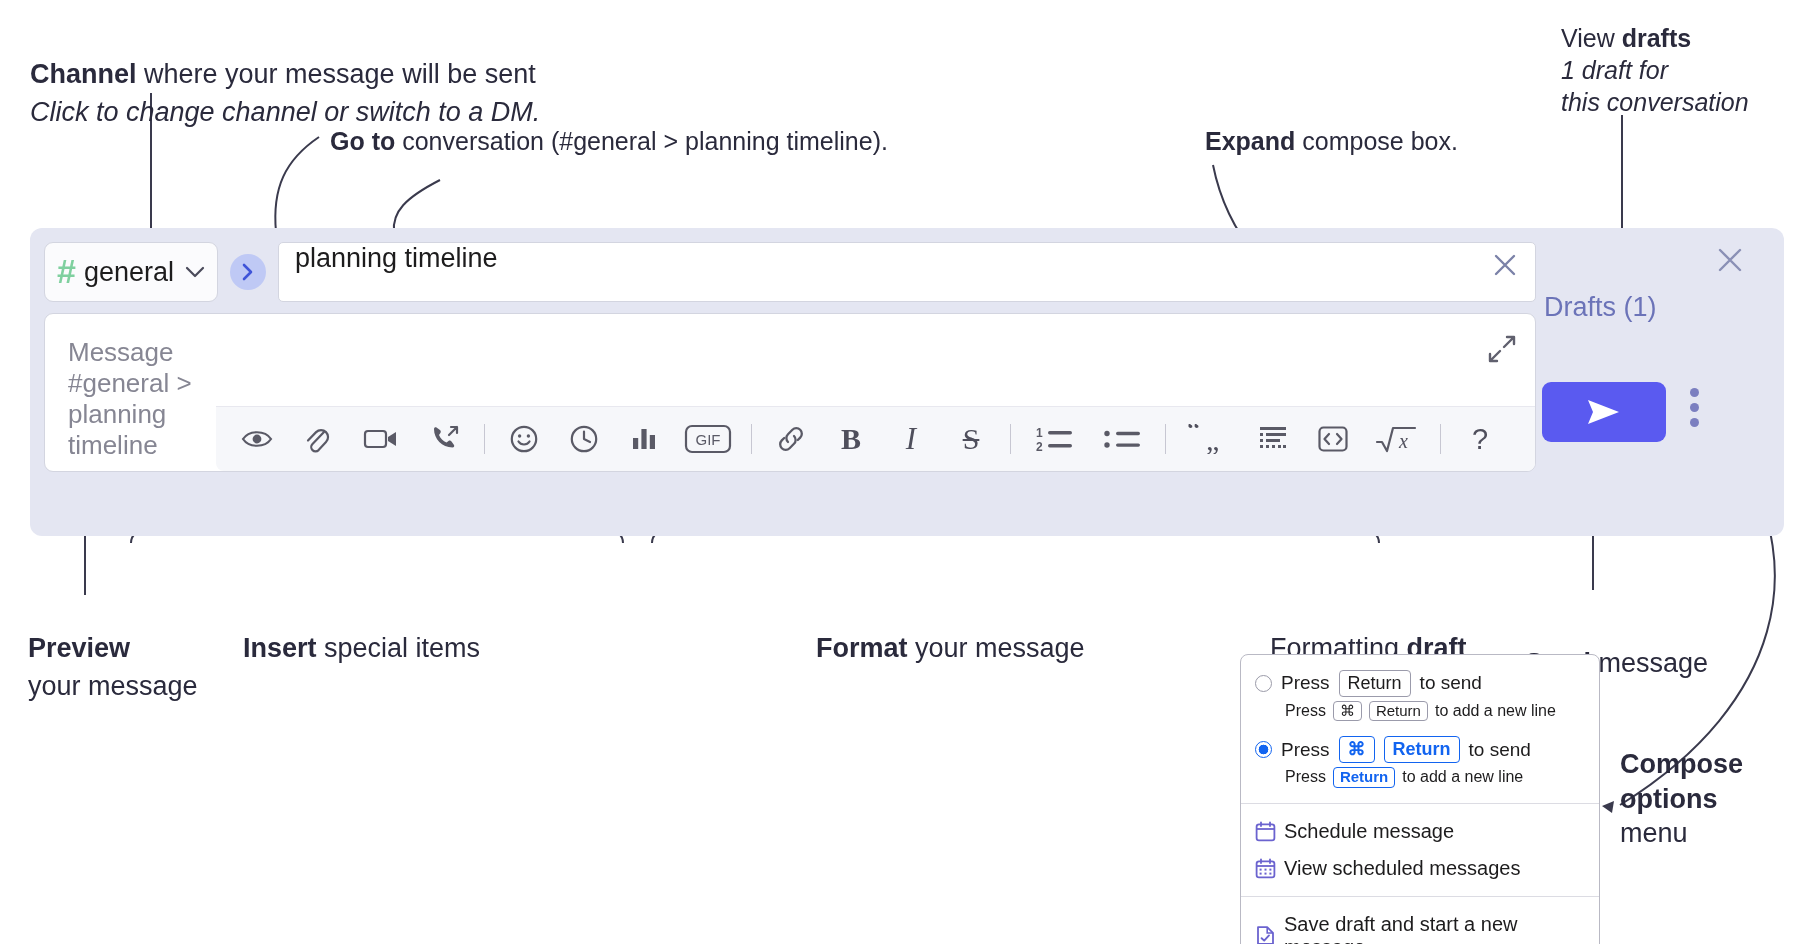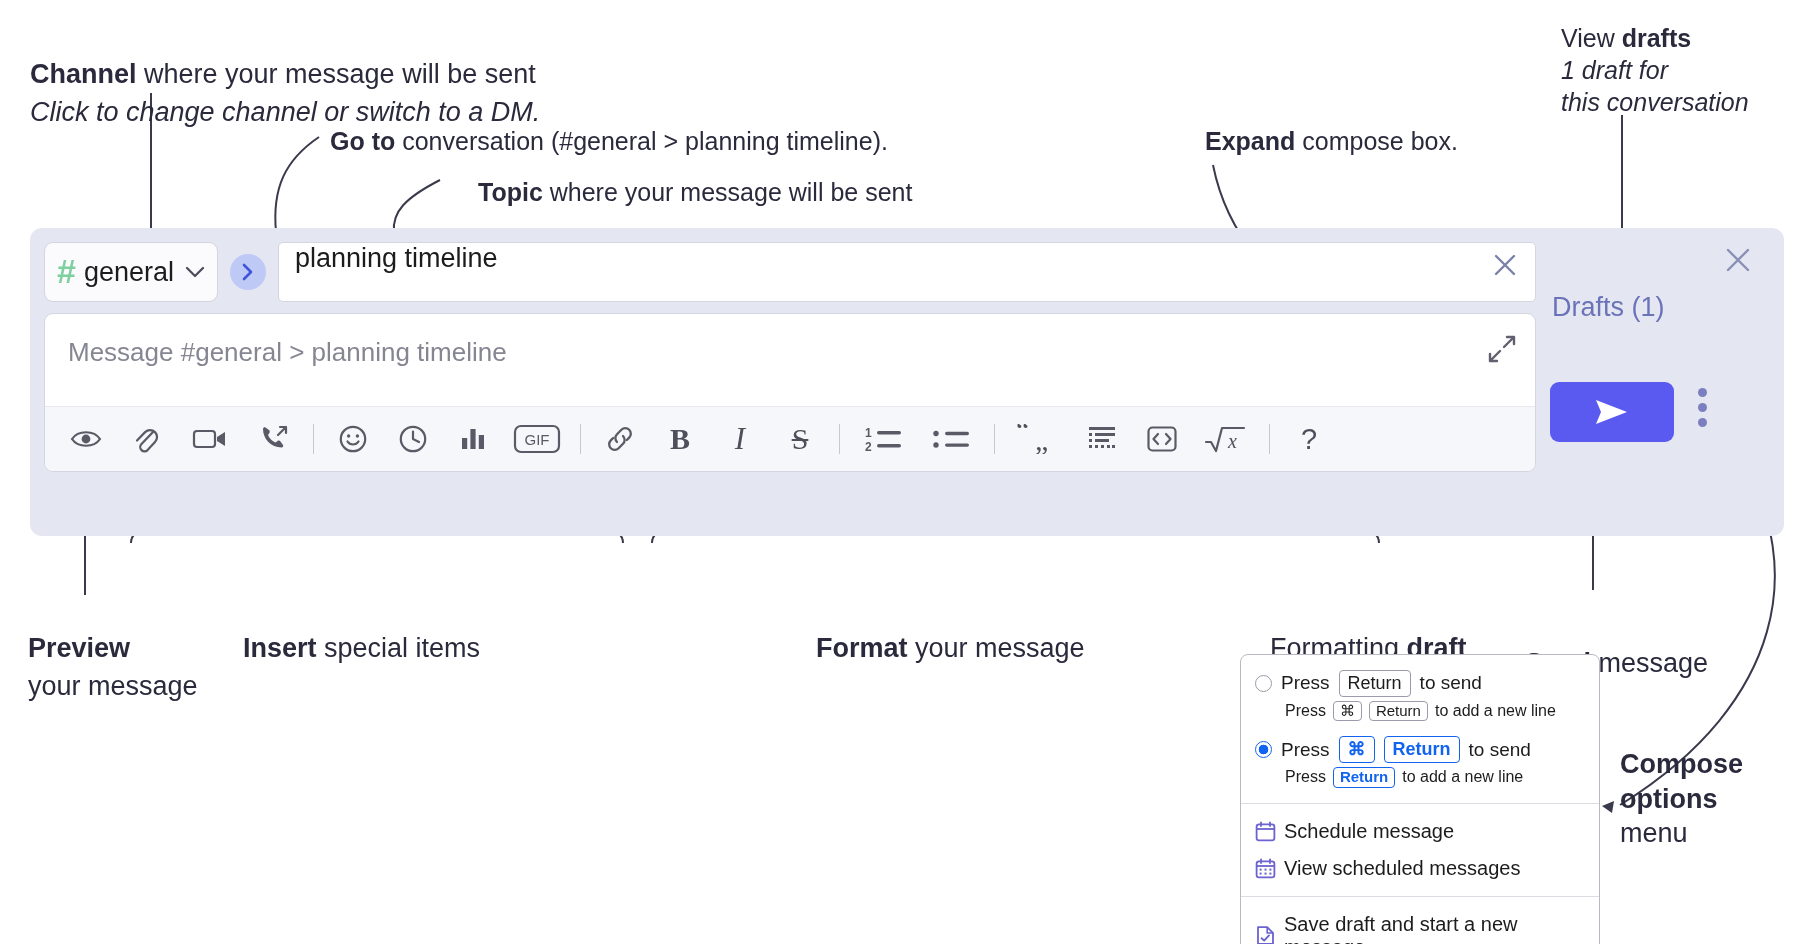--- a/index.html
+++ b/index.html
@@ -78,21 +78,21 @@
   .topic-clear{width:44px;height:44px;display:flex;align-items:center;justify-content:center;color:#7b82a8;}
 
   .msgbox{
     margin-top:11px;
     background:#ffffff;
     border:1px solid #d3d5e0;
     border-radius:9px;
     box-sizing:border-box;
     height:159px;
     position:relative;
-    display:flex;flex-direction:column;
+    display:flex;
   }
   .msg-placeholder{
     font-size:26px;color:#868693;
     padding:23px 0 0 23px;
   }
   .expand-ic{position:absolute;right:18px;top:20px;color:#60606e;}
 
   .toolbar{
     margin-top:auto;
     height:64px;
@@ -107,21 +107,21 @@
     width:46px;height:46px;
     display:flex;align-items:center;justify-content:center;
     color:#5a5a66;
     margin-right:14px;
     flex:0 0 auto;
   }
   .tb.wide{width:54px;}
   .divider{width:1px;height:30px;background:#c7c7d2;margin:0 16px 0 2px;flex:0 0 auto;}
 
   
-  .right-col{position:absolute;right:8px;top:0;width:248px;height:244px;}
+  .right-col{position:absolute;right:16px;top:0;width:248px;height:244px;}
   .panel-close{position:absolute;right:22px;top:16px;color:#8a90b5;}
   .drafts-link{position:absolute;left:24px;top:64px;font-size:27px;color:#6b73b8;}
   .send-btn{
     position:absolute;left:22px;top:154px;
     width:124px;height:60px;border-radius:9px;
     background:#5a5af0;
     display:flex;align-items:center;justify-content:center;
   }
   .kebab{position:absolute;left:170px;top:160px;display:flex;flex-direction:column;gap:6px;align-items:center;}
   .kebab i{width:9px;height:9px;border-radius:50%;background:#7b7fc0;display:block;}
@@ -194,23 +194,20 @@
 
   <div class="anno t28" style="left:30px;top:22px;">
     <div><span class="b">Channel</span><span> where your message will be sent</span></div>
     <div class="i" style="margin-top:3px;">Click to change channel or switch to a DM.</div>
   </div>
 
   <div class="anno t26" style="left:330px;top:125px;">
     <span class="b">Go to</span><span> conversation (#general &gt; planning timeline).</span>
   </div>
 
-  <div class="anno t26" style="left:478px;top:176px;">
-    <span class="b">Topic</span><span> where your message will be sent</span>
-  </div>
 
   <div class="anno t26" style="left:1205px;top:125px;">
     <span class="b">Expand</span><span> compose box.</span>
   </div>
 
   <div class="anno t26" style="left:1545px;top:22px;margin-left:16px;">
     <div><span>View </span><span class="b">drafts</span></div>
     <div class="i">1 draft for</div>
     <div class="i">this conversation</div>
   </div>

